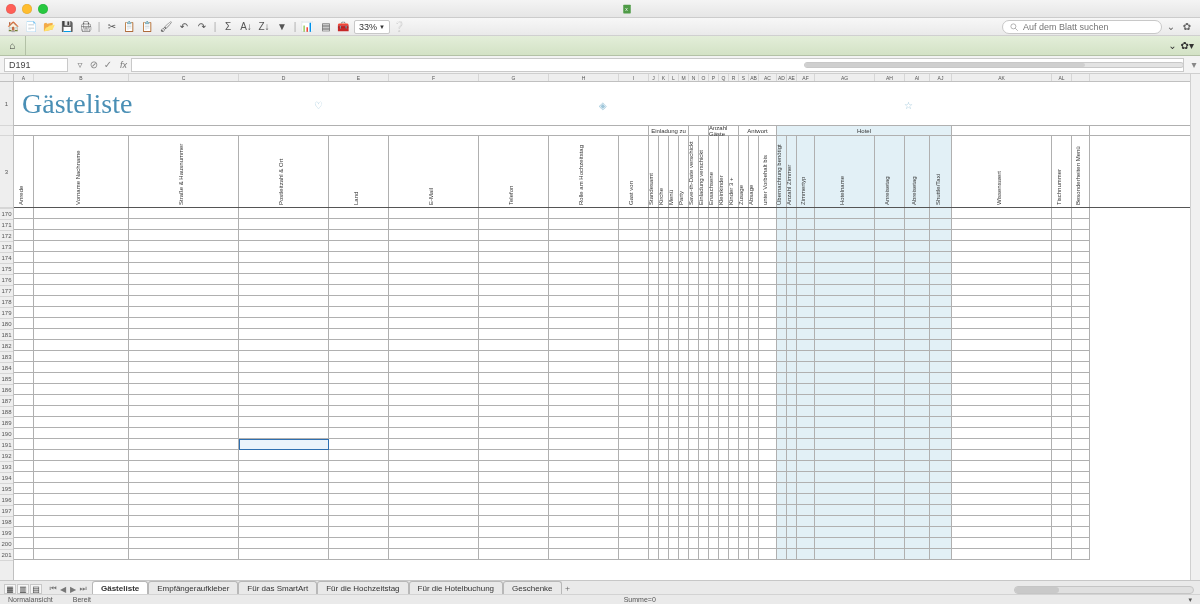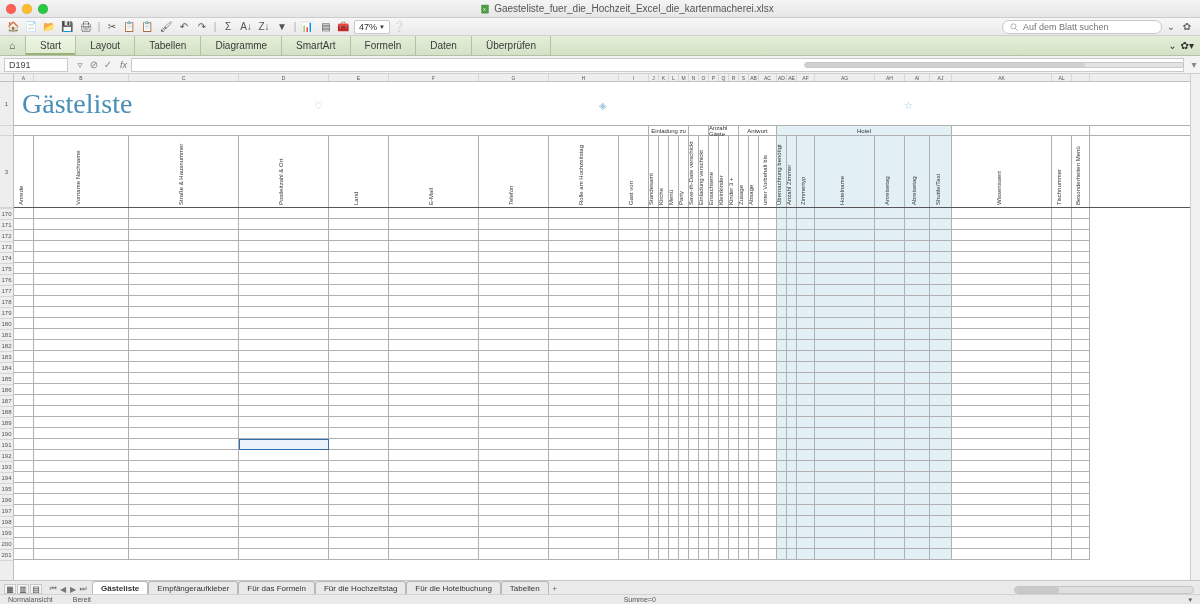--- a/index.html
+++ b/index.html
@@ -98,21 +98,20 @@
   <div class="traffic">
     <div class="dot red"></div>
     <div class="dot yel"></div>
     <div class="dot grn"></div>
   </div>
   <div class="title">
     <svg viewBox="0 0 16 16">
         <rect width="12" height="14" x="2" y="1" fill="#4f9b47" rx="1"></rect>
         <text x="5" y="11" font-size="8" fill="#fff">x</text>
       </svg>
-    <span>Gaesteliste_fuer_die_Hochzeit_Excel_die_kartenmacherei.xlsx</span>
   </div>
 </div>
 
 <div class="qat">
   <span class="ico">🏠</span>
   <span class="ico">📄</span>
   <span class="ico">📂</span>
   <span class="ico">💾</span>
   <span class="ico">🖨</span>
   <span class="sep">|</span>
@@ -125,48 +124,38 @@
   <span class="sep">|</span>
   <span class="ico">Σ</span>
   <span class="ico">A↓</span>
   <span class="ico">Z↓</span>
   <span class="ico">▼</span>
   <span class="sep">|</span>
   <span class="ico">📊</span>
   <span class="ico">▤</span>
   <span class="ico">🧰</span>
   <span class="zoom">
-      <span>47%</span>
+      <span>33%</span>
       <span style="font-size:6px">▼</span>
     </span>
   <span class="ico" style="color:#7b5fc4">❔</span>
   <span class="spacer"></span>
   <div class="search">
     <svg viewBox="0 0 16 16">
         <circle cx="7" cy="7" r="4" fill="none" stroke="currentColor"></circle>
         <line x1="10" y1="10" x2="14" y2="14" stroke="currentColor"></line>
       </svg>
     <input placeholder="Auf dem Blatt suchen" style="">
   </div>
   <span class="right-ico">⌄</span>
   <span class="right-ico">✿</span>
 </div>
 
 <div class="ribbon">
   <div class="home">⌂</div>
-  <div id="ribbon-tabs" style="display:flex;">
-      <div class="tab active">Start</div>
-      <div class="tab">Layout</div>
-      <div class="tab">Tabellen</div>
-      <div class="tab">Diagramme</div>
-      <div class="tab">SmartArt</div>
-      <div class="tab">Formeln</div>
-      <div class="tab">Daten</div>
-      <div class="tab">Überprüfen</div>
-    </div>
   <div class="flex"></div>
   <div class="rb-right">
     <span>⌄</span>
     <span>✿▾</span>
   </div>
 </div>
 
 <div class="fx">
   <div class="namebox">
       <span>D191</span>
@@ -1447,24 +1436,24 @@
   </div>
   <div class="tabnav">
     <span>⏮</span>
     <span>◀</span>
     <span>▶</span>
     <span>⏭</span>
   </div>
   <div id="sheettabs" style="display:flex;">
       <div class="stab active">Gästeliste</div>
       <div class="stab">Empfängeraufkleber</div>
-      <div class="stab">Für das Formeln</div>
+      <div class="stab">Für das SmartArt</div>
       <div class="stab">Für die Hochzeitstag</div>
       <div class="stab">Für die Hotelbuchung</div>
-      <div class="stab">Tabellen</div>
+      <div class="stab">Geschenke</div>
     </div>
   <span class="addtab">＋</span>
   <div class="flex"></div>
   <div class="hscroll">
       <div class="th"></div>
     </div>
 </div>
 
 <div class="status">
   <span>Normalansicht</span>

